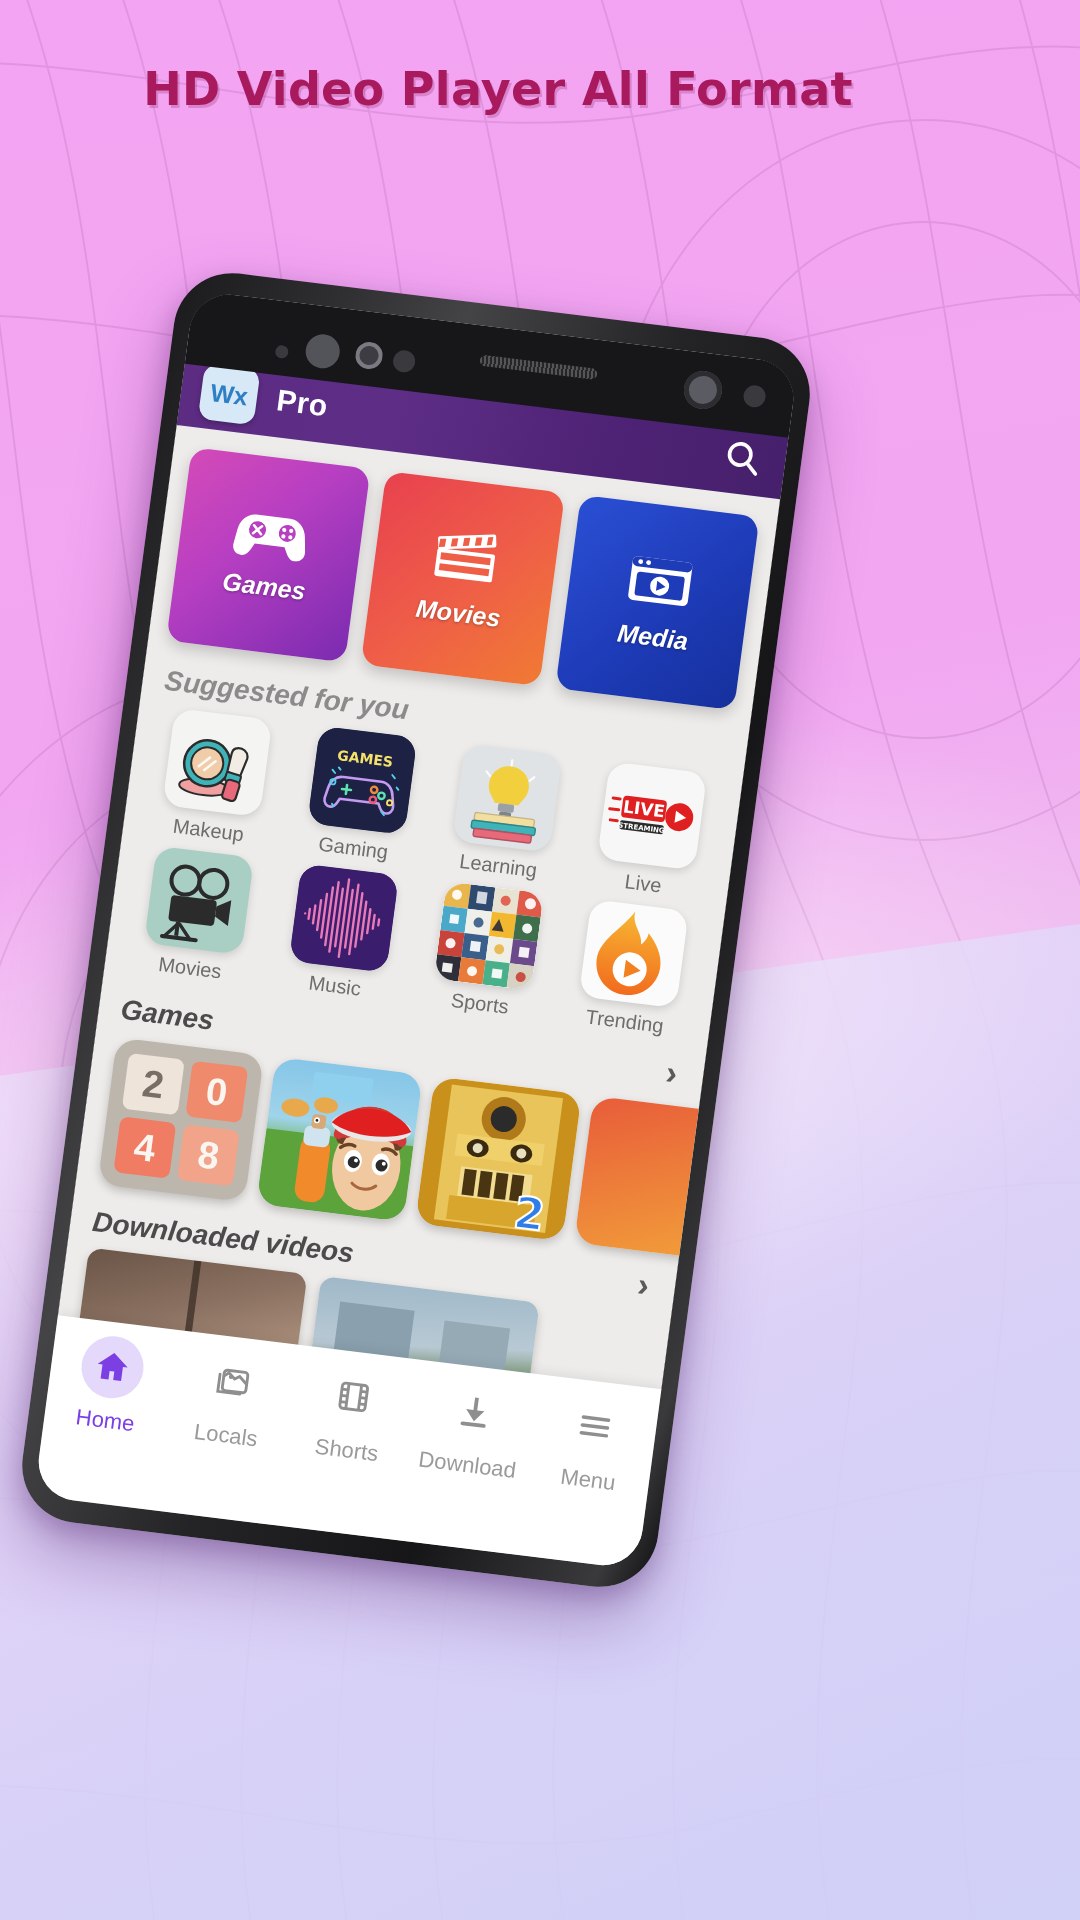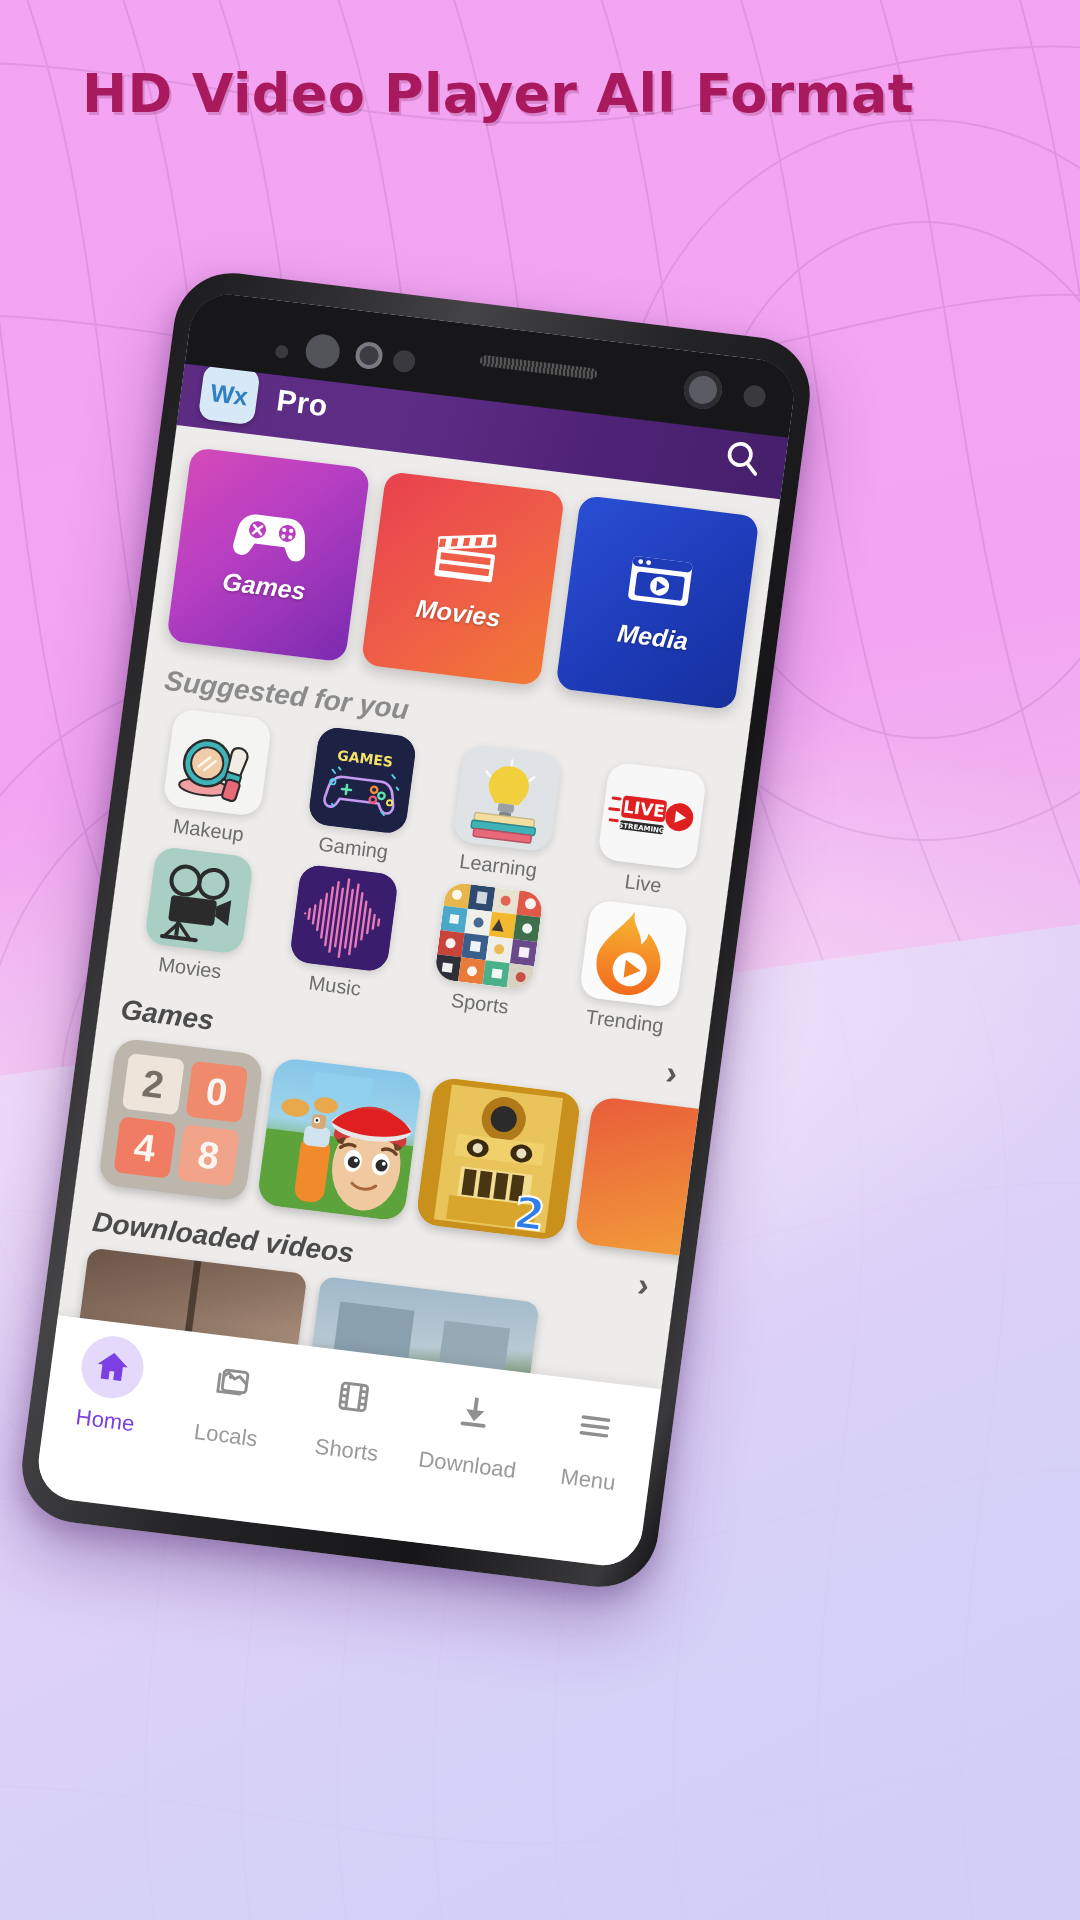--- a/index.html
+++ b/index.html
@@ -17,21 +17,21 @@
     transform:rotate(-11deg);}
   .bg-wash2{position:absolute;left:-20%;top:52%;width:150%;height:60%;
     background:linear-gradient(160deg, rgba(236,212,248,.85) 0%, rgba(214,209,247,.9) 55%, rgba(205,206,246,.95) 100%);
     transform:rotate(-8deg);}
   .bg-lines{position:absolute;inset:-10%;opacity:.26;}
   .bg-lines svg{width:100%;height:100%;}
 
   
   #headline{
     position:absolute;top:62px;left:0;width:996px;text-align:center;
-    font-size:54px;line-height:1.18;font-weight:bold;letter-spacing:.3px;
+    font-size:46px;line-height:1.18;font-weight:bold;letter-spacing:.3px;
     color:#a8195e;
     text-shadow:2px 3px 0 rgba(120,20,70,.22);
     font-family:"DejaVu Sans","Liberation Sans",sans-serif;
   }
 
   
   #phone-wrap{
     position:absolute;left:96px;top:300px;width:640px;height:1260px;
     transform:rotate(7.6deg) skewY(-0.6deg);
     transform-origin:50% 50%;

